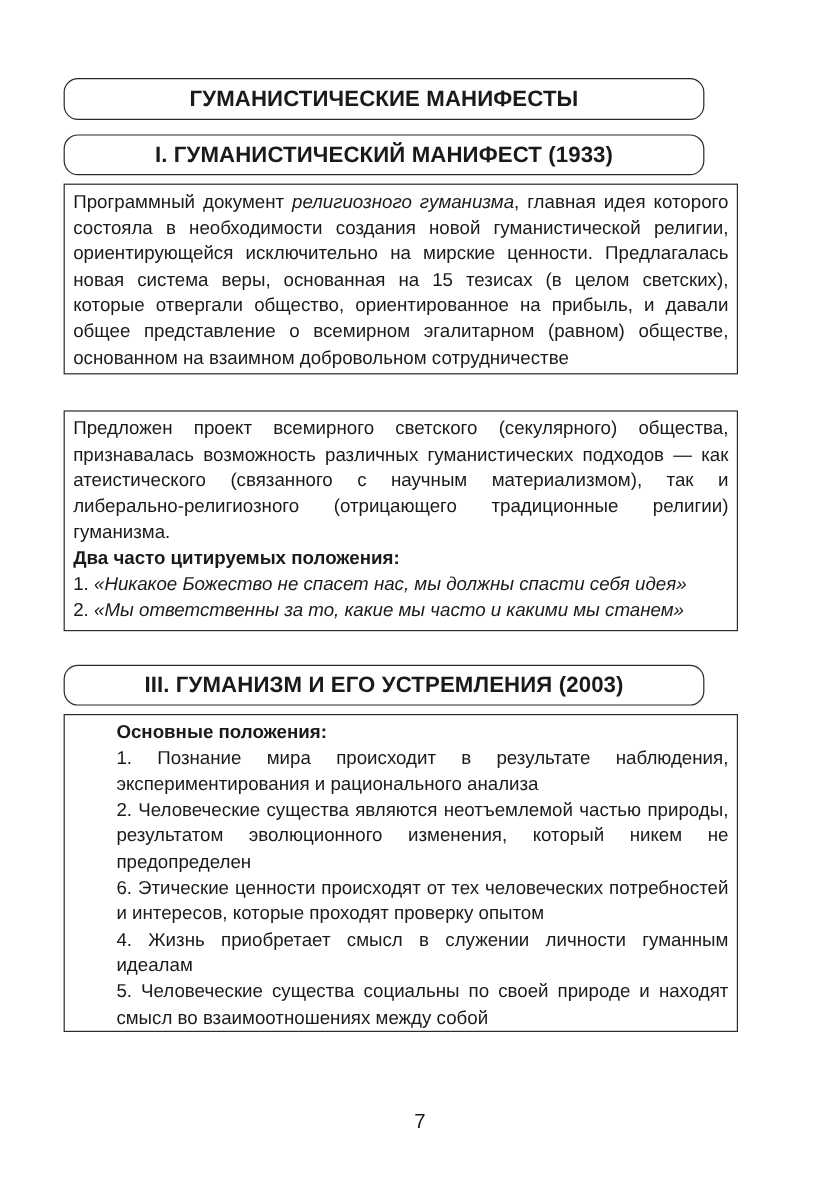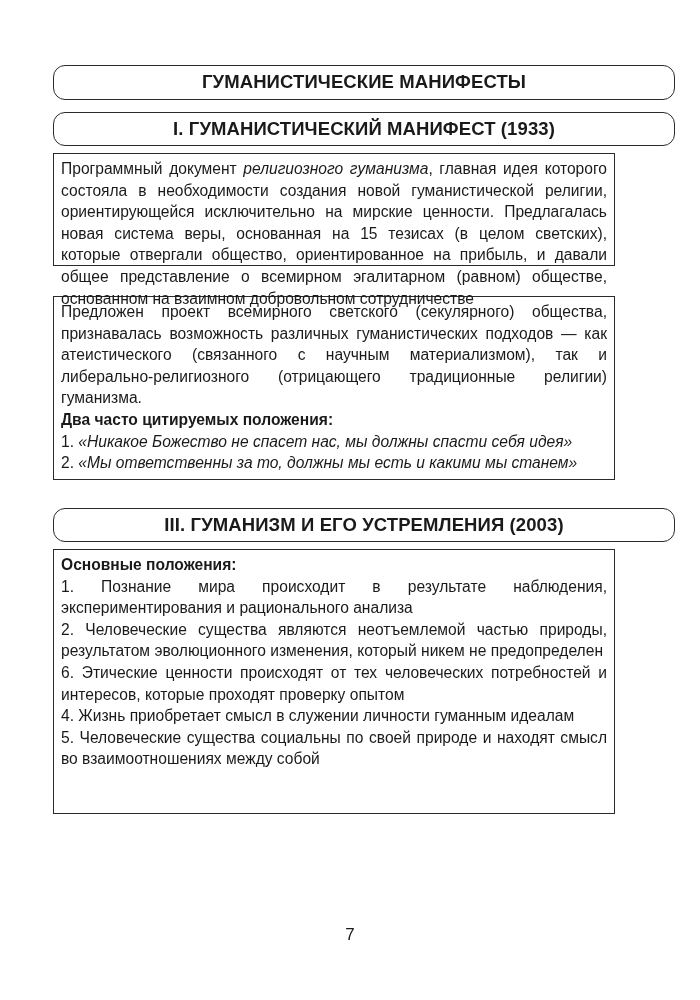--- a/index.html
+++ b/index.html
@@ -16,21 +16,21 @@
       color: #1a1a1a;
     }
     .page {
       position: absolute;
       left: 53px;
       top: 65px;
       width: 562px;
     }
     .header-box {
       box-sizing: border-box;
-      width: 622px;
+      width: 534px;
       border: 1.6px solid #2a2a2a;
       border-radius: 12px;
       text-align: center;
       font-weight: bold;
       font-size: 18.5px;
       letter-spacing: 0.1px;
       line-height: 1;
       display: flex;
       align-items: center;
       justify-content: center;
@@ -40,23 +40,23 @@
     .content-box {
       box-sizing: border-box;
       width: 562px;
       border: 1.4px solid #2a2a2a;
       padding: 4px 7px 6px 7px;
       font-size: 15.6px;
       line-height: 21.6px;
       text-align: justify;
     }
     .content-box p { margin: 0; }
-    .cb1 { height: 113px; margin-bottom: 30px; }
+    .cb1 { height: 159px; margin-bottom: 30px; }
     .cb2 { height: 184px; margin-bottom: 28px; }
-    .cb3 { height: 265px; }
+    .cb3 { height: 265px; padding-left: 43px; }
     .bold { font-weight: bold; }
     .ital { font-style: italic; }
     .line { display: block; text-align: left; }
     .page-number {
       position: absolute;
       left: 0;
       width: 700px;
       top: 925px;
       text-align: center;
       font-size: 17px;
@@ -75,21 +75,21 @@
     <span>I. ГУМАНИСТИЧЕСКИЙ МАНИФЕСТ (1933)</span>
   </div>
   <div class="content-box cb1">
     <p><span>Программный документ </span><span class="ital">религиозного гуманизма</span><span>, главная идея которого состояла в необходимости создания новой гуманистической религии, ориентирующейся исключительно на мирские ценности. Предлагалась новая система веры, основанная на 15 тезисах (в целом светских), которые отвергали общество, ориентированное на прибыль, и давали общее представление о всемирном эгалитарном (равном) обществе, основанном на взаимном добровольном сотрудничестве</span></p>
   </div>
 
   <div class="content-box cb2">
     <p>Предложен проект всемирного светского (секулярного) общества, признавалась возможность различных гуманистических подходов — как атеистического (связанного с научным материализмом), так и либерально-религиозного (отрицающего традиционные религии) гуманизма.</p>
     <span class="line bold">Два часто цитируемых положения:</span>
     <span class="line"><span>1. </span><span class="ital">«Никакое Божество не спасет нас, мы должны спасти себя идея»</span></span>
-    <span class="line"><span>2. </span><span class="ital">«Мы ответственны за то, должны мы есть и какими мы станем»</span></span>
+    <span class="line"><span>2. </span><span class="ital">«Мы ответственны за то, какие мы часто и какими мы станем»</span></span>
   </div>
 
   <div class="header-box h-sec">
     <span>III. ГУМАНИЗМ И ЕГО УСТРЕМЛЕНИЯ (2003)</span>
   </div>
   <div class="content-box cb3">
     <span class="line bold">Основные положения:</span>
     <p>1. Познание мира происходит в результате наблюдения, экспериментирования и рационального анализа</p>
     <p>2. Человеческие существа являются неотъемлемой частью природы, результатом эволюционного изменения, который никем не предопределен</p>
     <p>6. Этические ценности происходят от тех человеческих потребностей и интересов, которые проходят проверку опытом</p>

